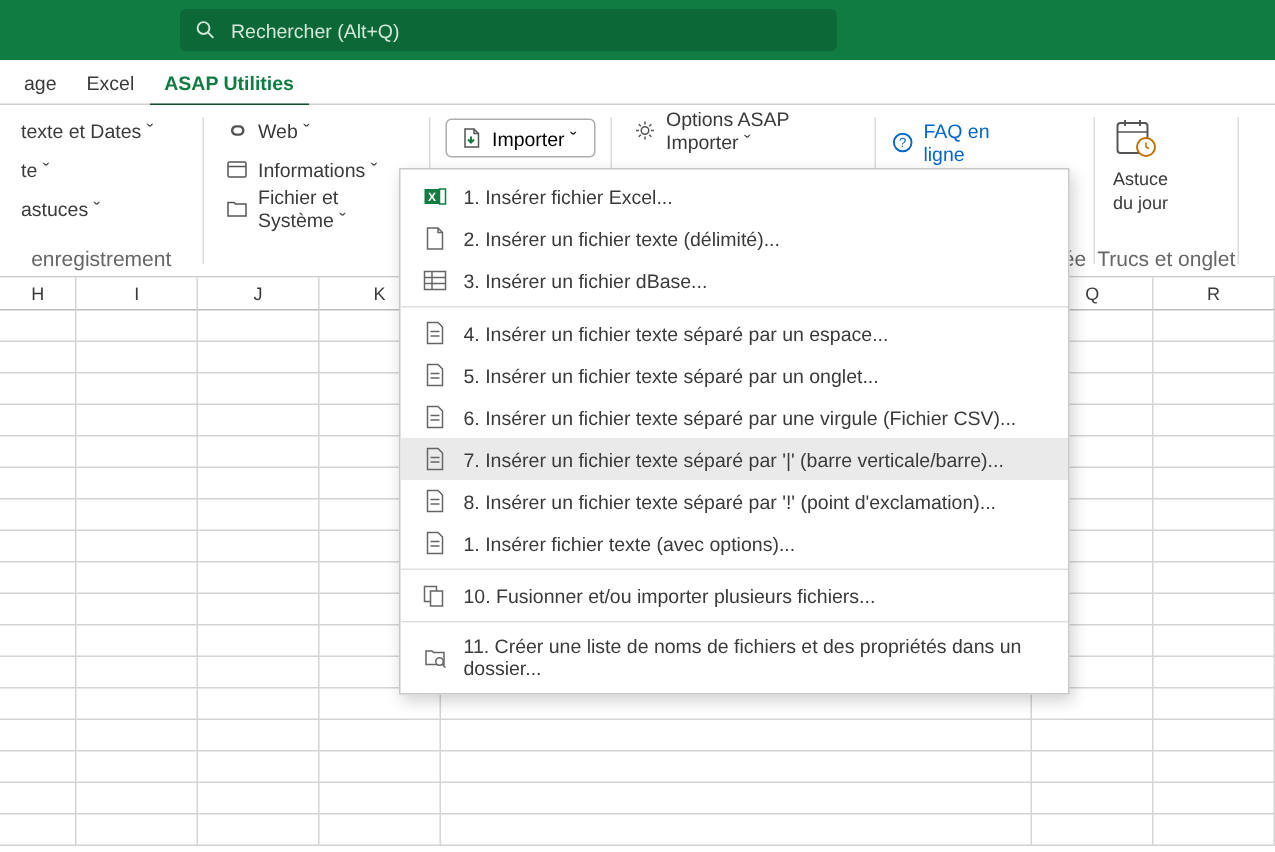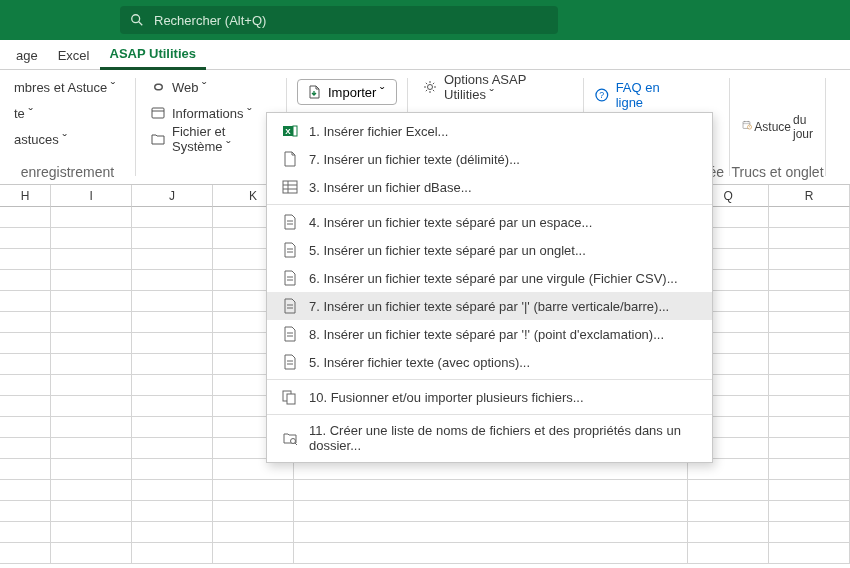--- a/index.html
+++ b/index.html
@@ -2,31 +2,31 @@
 <html><head>
 <meta charset="utf-8">
 <style>
 *{box-sizing:border-box;margin:0;padding:0;font-family:"Segoe UI",Arial,sans-serif}
 body{background:#fff;overflow:hidden;width:850px;height:568px}
 .title-bar{height:40px;background:#107c41;display:flex;align-items:center}
 .search-box{margin-left:120px;width:438px;height:28px;background:#0d6837;border-radius:4px;display:flex;align-items:center;color:#d4e8d9;font-size:13px;padding:0 10px}
 .search-box svg{margin-right:10px}
 .tab-strip{height:30px;background:#fff;display:flex;align-items:flex-end;padding:0 6px;border-bottom:1px solid #d0d0d0}
 .tab{padding:6px 10px;font-size:13px;color:#3a3a3a;cursor:pointer}
-.tab.active{color:#107c41;font-weight:600;border-bottom:3px solid #14532d;margin-bottom:-1px}
+.tab.active{color:#107c41;font-weight:600;border-bottom:1px solid #14532d;margin-bottom:-1px}
 .ribbon{height:115px;background:#fff;border-bottom:1px solid #c8c8c8;display:flex;position:relative}
 .ribbon-group{padding:6px 10px 2px;display:flex;flex-direction:column;gap:4px;position:relative}
 .ribbon-group.small{width:135px}
 .ribbon-sep{width:1px;background:#dcdcdc;margin:8px 0}
 .rbtn{display:flex;align-items:center;gap:6px;font-size:13px;color:#3a3a3a;height:22px;padding:0 4px;cursor:pointer}
 .rbtn svg{flex-shrink:0}
 .group-label{font-size:14px;color:#666;text-align:center;position:absolute;bottom:4px;left:0;right:0}
 .importer-btn{border:1px solid #adadad;border-radius:4px;background:#fff;padding:3px 8px;display:flex;align-items:center;gap:6px;font-size:13px;height:26px;margin-top:3px}
 .faq-link{color:#0066cc;font-size:13px;display:flex;align-items:center;gap:6px;margin-top:4px}
-.astuce-box{display:flex;flex-direction:row;align-items:center;padding:8px 12px;gap:2px;font-size:12px;color:#3a3a3a}
+.astuce-box{display:flex;flex-direction:column;padding:8px 12px;gap:2px;font-size:12px;color:#3a3a3a}
 .astuce-box svg{margin-bottom:4px}
 .grid{position:absolute;top:185px;left:0;right:0;bottom:0}
 .col-headers{display:flex;height:22px;background:#fff}
 .col-h{border-right:1px solid #d4d4d4;border-bottom:1px solid #bcbcbc;display:flex;align-items:center;justify-content:center;font-size:12px;color:#3a3a3a}
 .row{display:flex;height:21px}
 .cell{border-right:1px solid #d4d4d4;border-bottom:1px solid #d4d4d4}
 .dropdown{position:absolute;top:112px;left:266px;width:447px;background:#fff;border:1px solid #c8c8c8;box-shadow:2px 4px 10px rgba(0,0,0,0.18);z-index:100;padding:4px 0}
 .dd-item{display:flex;align-items:center;gap:10px;padding:5px 14px;font-size:13px;color:#3a3a3a;cursor:pointer}
 .dd-item.hover{background:#eaeaea}
 .dd-sep{height:1px;background:#e0e0e0;margin:3px 0}
@@ -48,21 +48,21 @@
 
 <div class="tab-strip">
   <div class="tab">age</div>
   <div class="tab">Excel</div>
   <div class="tab active">ASAP Utilities</div>
 </div>
 
 <div class="ribbon">
   <div class="ribbon-group small">
     <div class="rbtn">
-        <span>mbres et Astuce ˇ</span>
+        <span>texte et Dates ˇ</span>
       </div>
     <div class="rbtn">
         <span>te ˇ</span>
       </div>
     <div class="rbtn">
         <span>astuces ˇ</span>
       </div>
     <div class="group-label">enregistrement</div>
   </div>
   <div class="ribbon-sep"></div>
@@ -98,21 +98,21 @@
       <span>Importer ˇ</span>
     </div>
   </div>
   <div class="ribbon-sep"></div>
   <div class="ribbon-group" style="width:175px">
     <div class="rbtn">
         <svg width="16" height="16" viewBox="0 0 16 16">
           <circle cx="8" cy="8" r="2.5" fill="none" stroke="#555"></circle>
           <path d="M8 2v2M8 12v2M2 8h2M12 8h2M3.8 3.8l1.4 1.4M10.8 10.8l1.4 1.4M3.8 12.2l1.4-1.4M10.8 5.2l1.4-1.4" stroke="#555"></path>
         </svg>
-        <span>Options ASAP Utilities ˇ</span>
+        <span>Options ASAP Importer ˇ</span>
       </div>
   </div>
   <div class="ribbon-sep"></div>
   <div class="ribbon-group" style="width:115px">
     <div class="faq-link">
         <svg width="16" height="16" viewBox="0 0 16 16">
           <circle cx="8" cy="8" r="6" fill="none" stroke="#0066cc" stroke-width="1.3"></circle>
           <text x="8" y="11" font-size="9" text-anchor="middle" fill="#0066cc">?</text>
         </svg>
         <span>FAQ en ligne</span>
@@ -316,21 +316,21 @@
       </div>
       <div class="dd-text">1. Insérer fichier Excel...</div>
     </div>
   <div class="dd-item">
       <div class="dd-icon">
         <svg width="14" height="16" viewBox="0 0 14 16">
           <path d="M2 1h7l3 3v11H2z" fill="none" stroke="#666"></path>
           <path d="M9 1v3h3" fill="none" stroke="#666"></path>
         </svg>
       </div>
-      <div class="dd-text">7. Insérer un fichier texte (délimité)...</div>
+      <div class="dd-text">2. Insérer un fichier texte (délimité)...</div>
     </div>
   <div class="dd-item">
       <div class="dd-icon">
         <svg width="16" height="14" viewBox="0 0 16 14">
           <rect x="1" y="1" width="14" height="12" fill="none" stroke="#666"></rect>
           <line x1="1" y1="5" x2="15" y2="5" stroke="#666"></line>
           <line x1="1" y1="9" x2="15" y2="9" stroke="#666"></line>
           <line x1="6" y1="1" x2="6" y2="13" stroke="#666"></line>
         </svg>
       </div>
@@ -388,21 +388,21 @@
       <div class="dd-text">8. Insérer un fichier texte séparé par '!' (point d'exclamation)...</div>
     </div>
   <div class="dd-item">
       <div class="dd-icon">
         <svg width="14" height="16" viewBox="0 0 14 16">
           <path d="M2 1h7l3 3v11H2z" fill="none" stroke="#666"></path>
           <line x1="4" y1="7" x2="10" y2="7" stroke="#666"></line>
           <line x1="4" y1="10" x2="10" y2="10" stroke="#666"></line>
         </svg>
       </div>
-      <div class="dd-text">5. Insérer fichier texte (avec options)...</div>
+      <div class="dd-text">1. Insérer fichier texte (avec options)...</div>
     </div>
   <div class="dd-sep"></div>
   <div class="dd-item">
       <div class="dd-icon">
         <svg width="16" height="16" viewBox="0 0 16 16">
           <rect x="1" y="2" width="8" height="10" fill="none" stroke="#666"></rect>
           <rect x="5" y="5" width="8" height="10" fill="#fff" stroke="#666"></rect>
         </svg>
       </div>
       <div class="dd-text">10. Fusionner et/ou importer plusieurs fichiers...</div>

